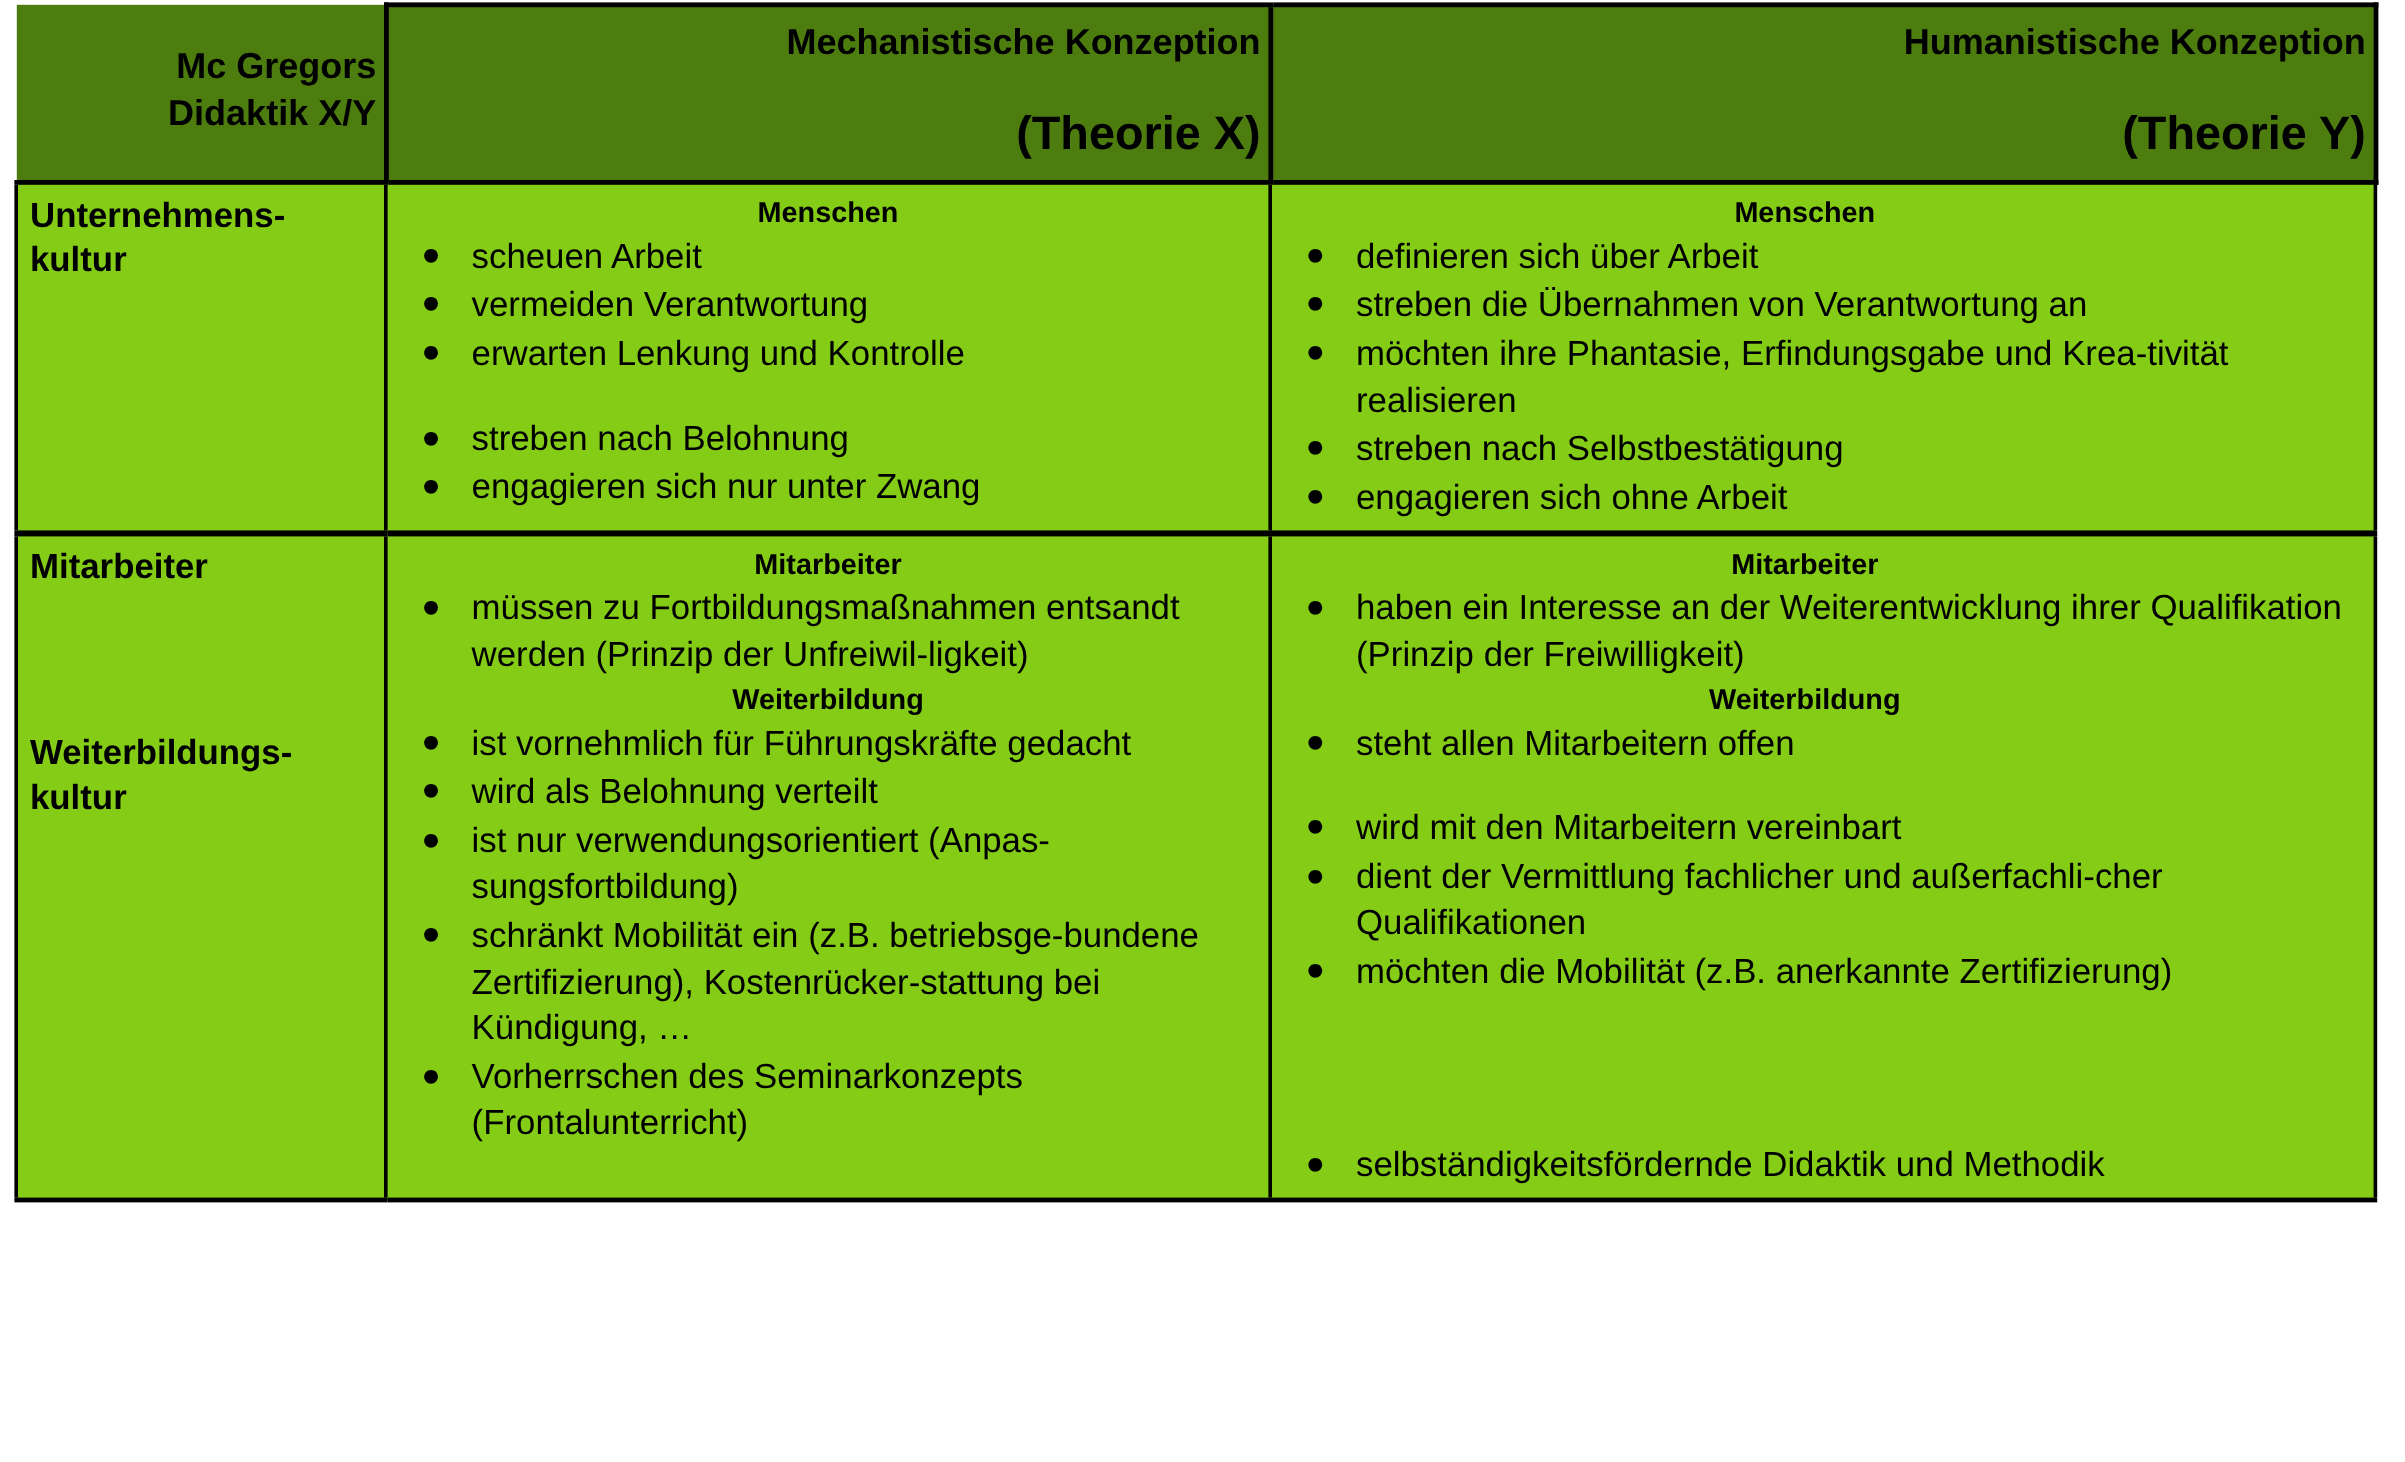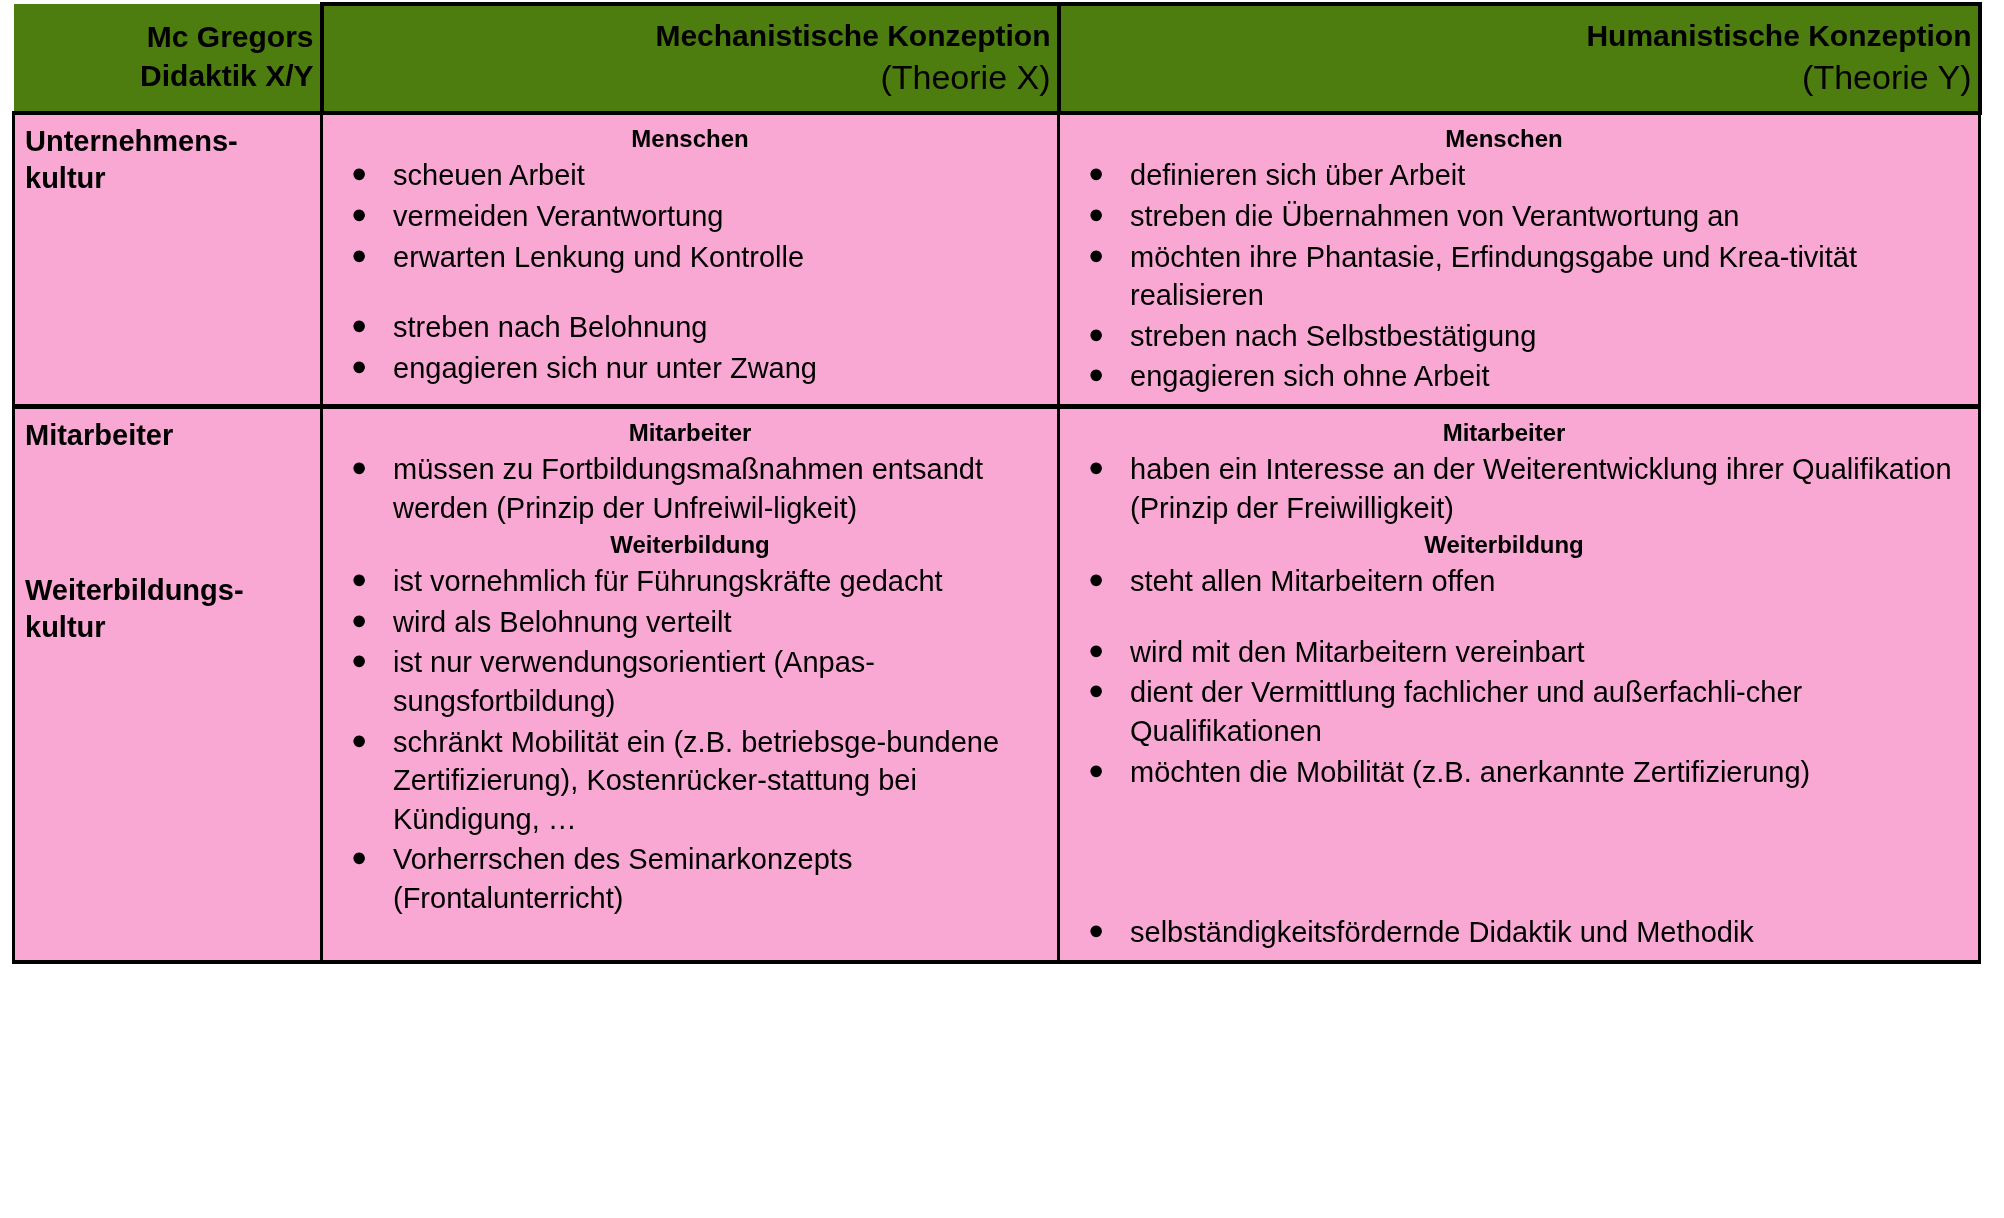--- a/index.html
+++ b/index.html
@@ -56,31 +56,32 @@
     border-top: 4px solid #000;
     border-bottom: 4px solid #000;
   }
   th.hdr-y {
     border-left: 4px solid #000;
     border-top: 4px solid #000;
     border-bottom: 4px solid #000;
     border-right: 4px solid #000;
   }
   .hdr-sub {
-    font-weight: normal;
-    font-size: 34px;
+    font-weight: bold;
+    font-size: 39px;
+    margin-top: 32px;
   }
 
   
   tbody td {
     vertical-align: top;
     border-left: 3px solid #000;
     border-right: 3px solid #000;
     padding: 0;
-    background: #f9a8d4;
+    background: #84cc16;
   }
   tbody td.cell-label {
     border-left: 3px solid #000;
     border-right: 0;
     padding: 8px 6px 6px 10px;
     font-weight: bold;
     font-size: 29px;
     line-height: 1.28;
   }
   tbody td.cell-x {

